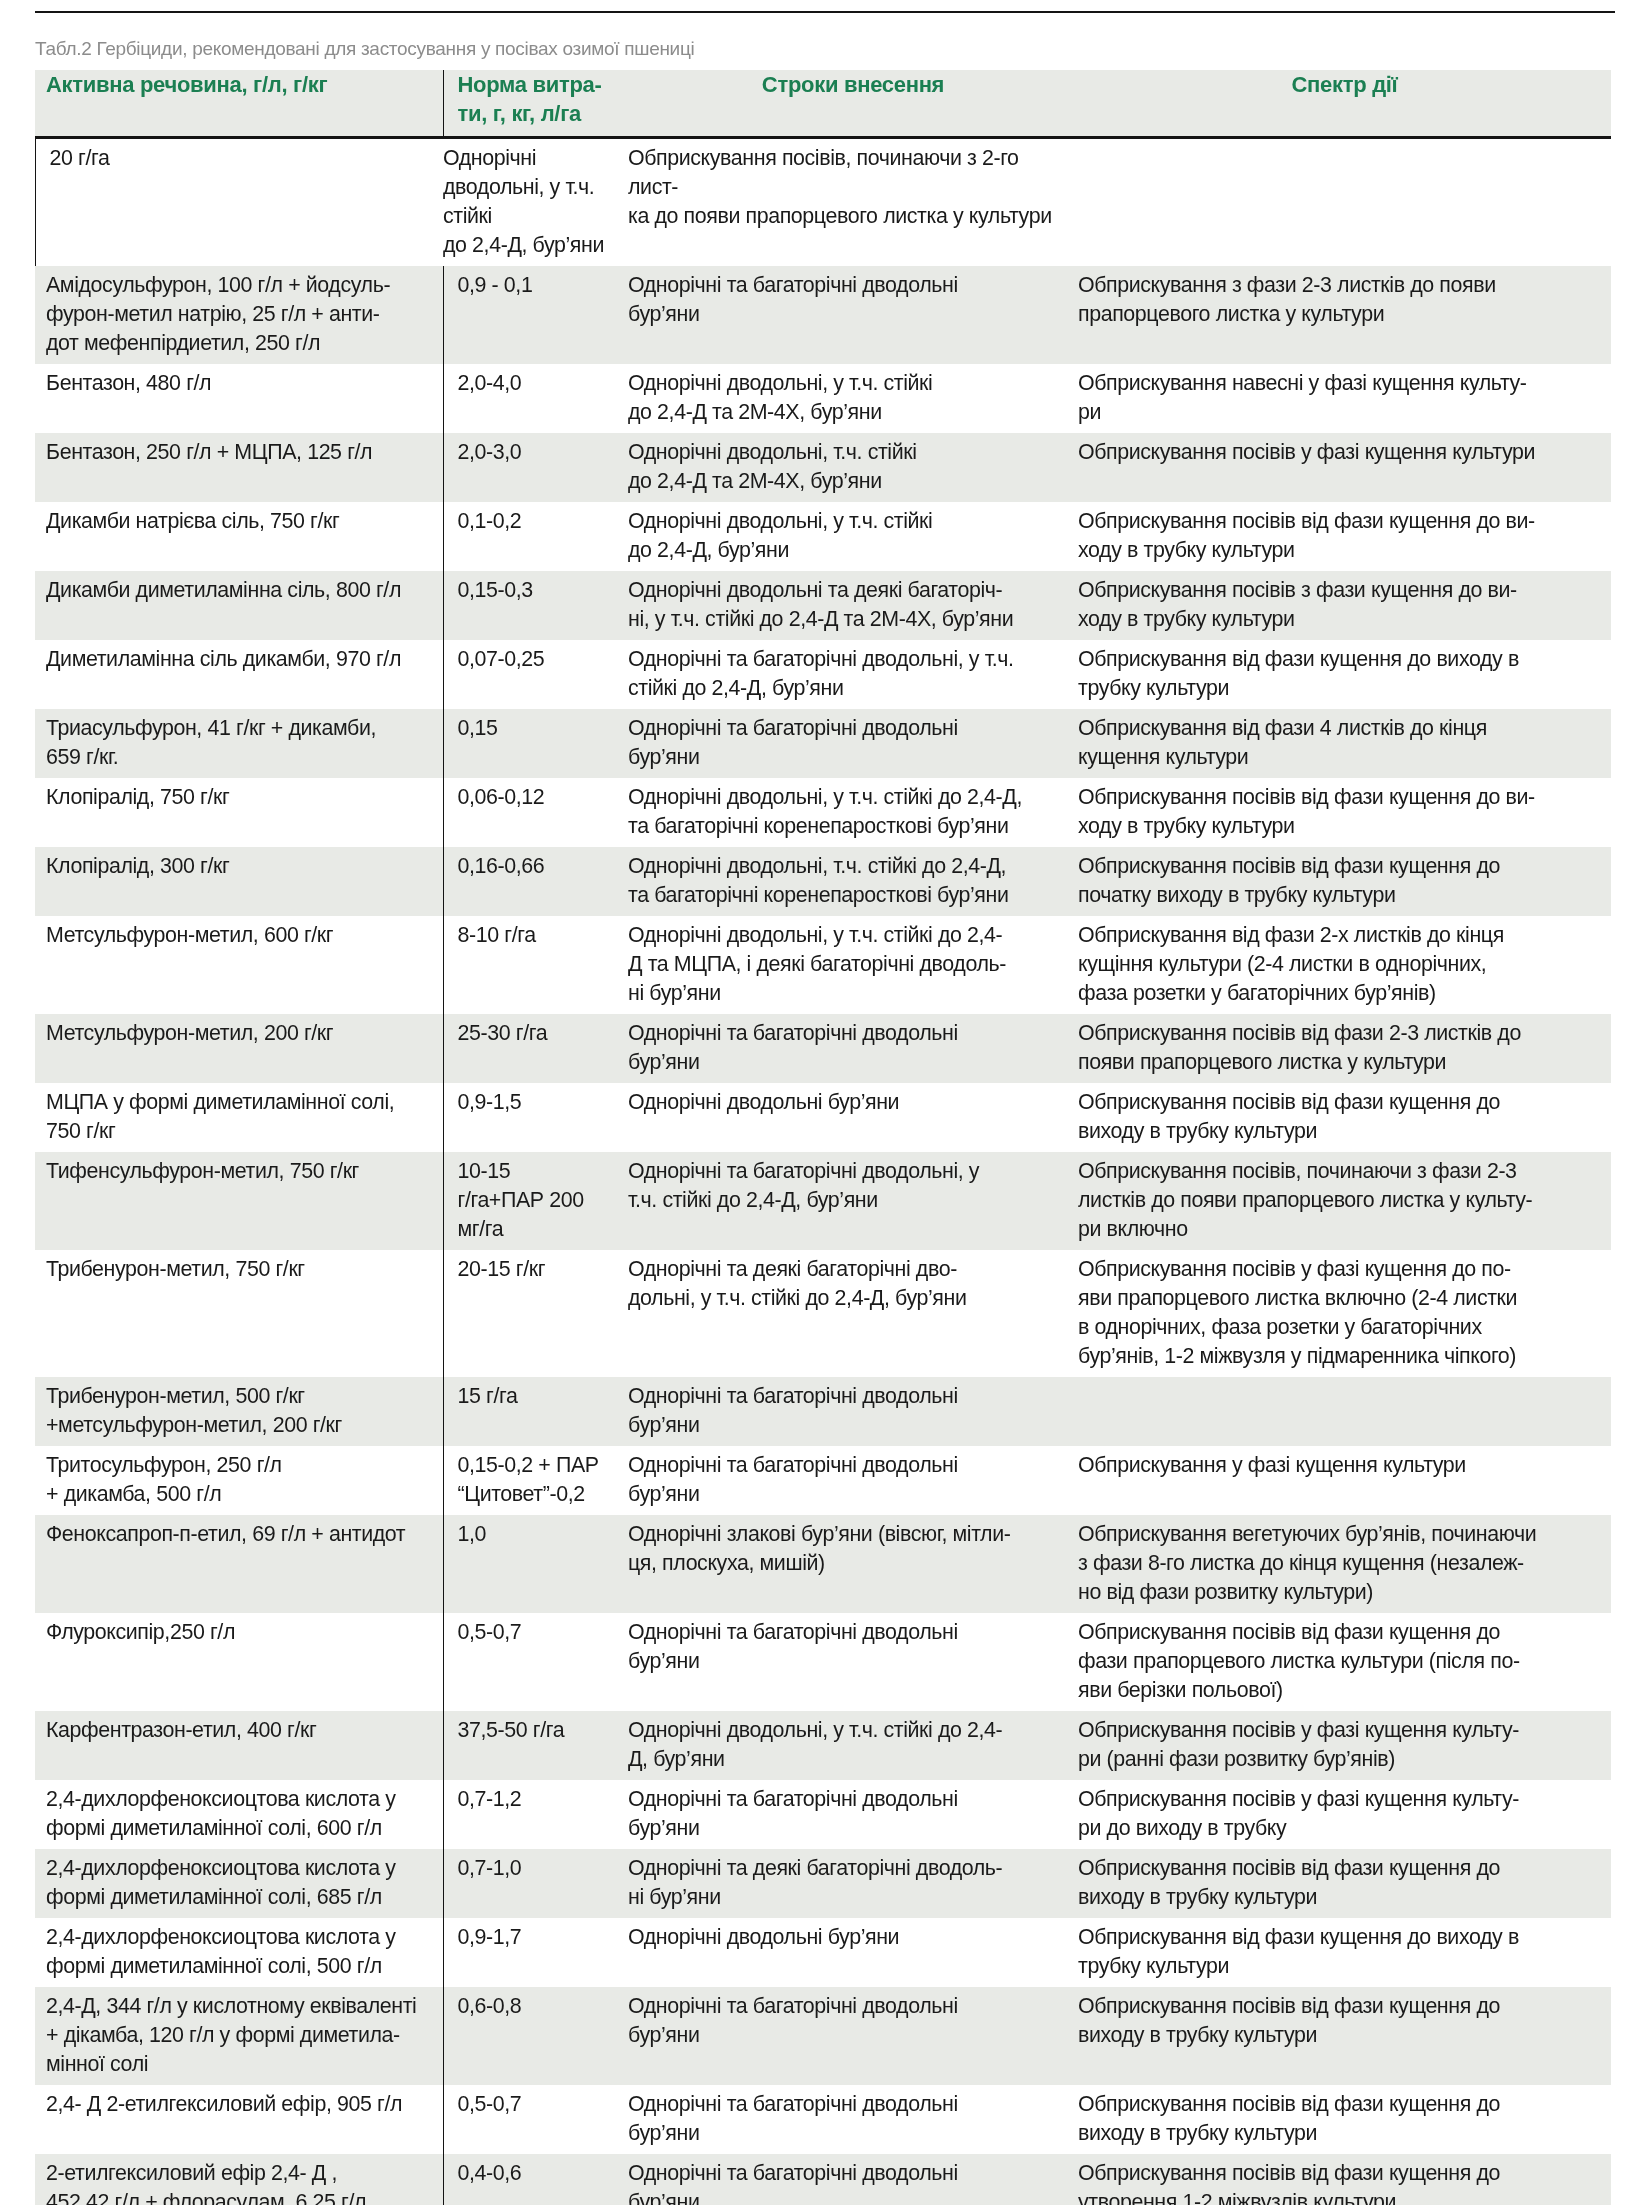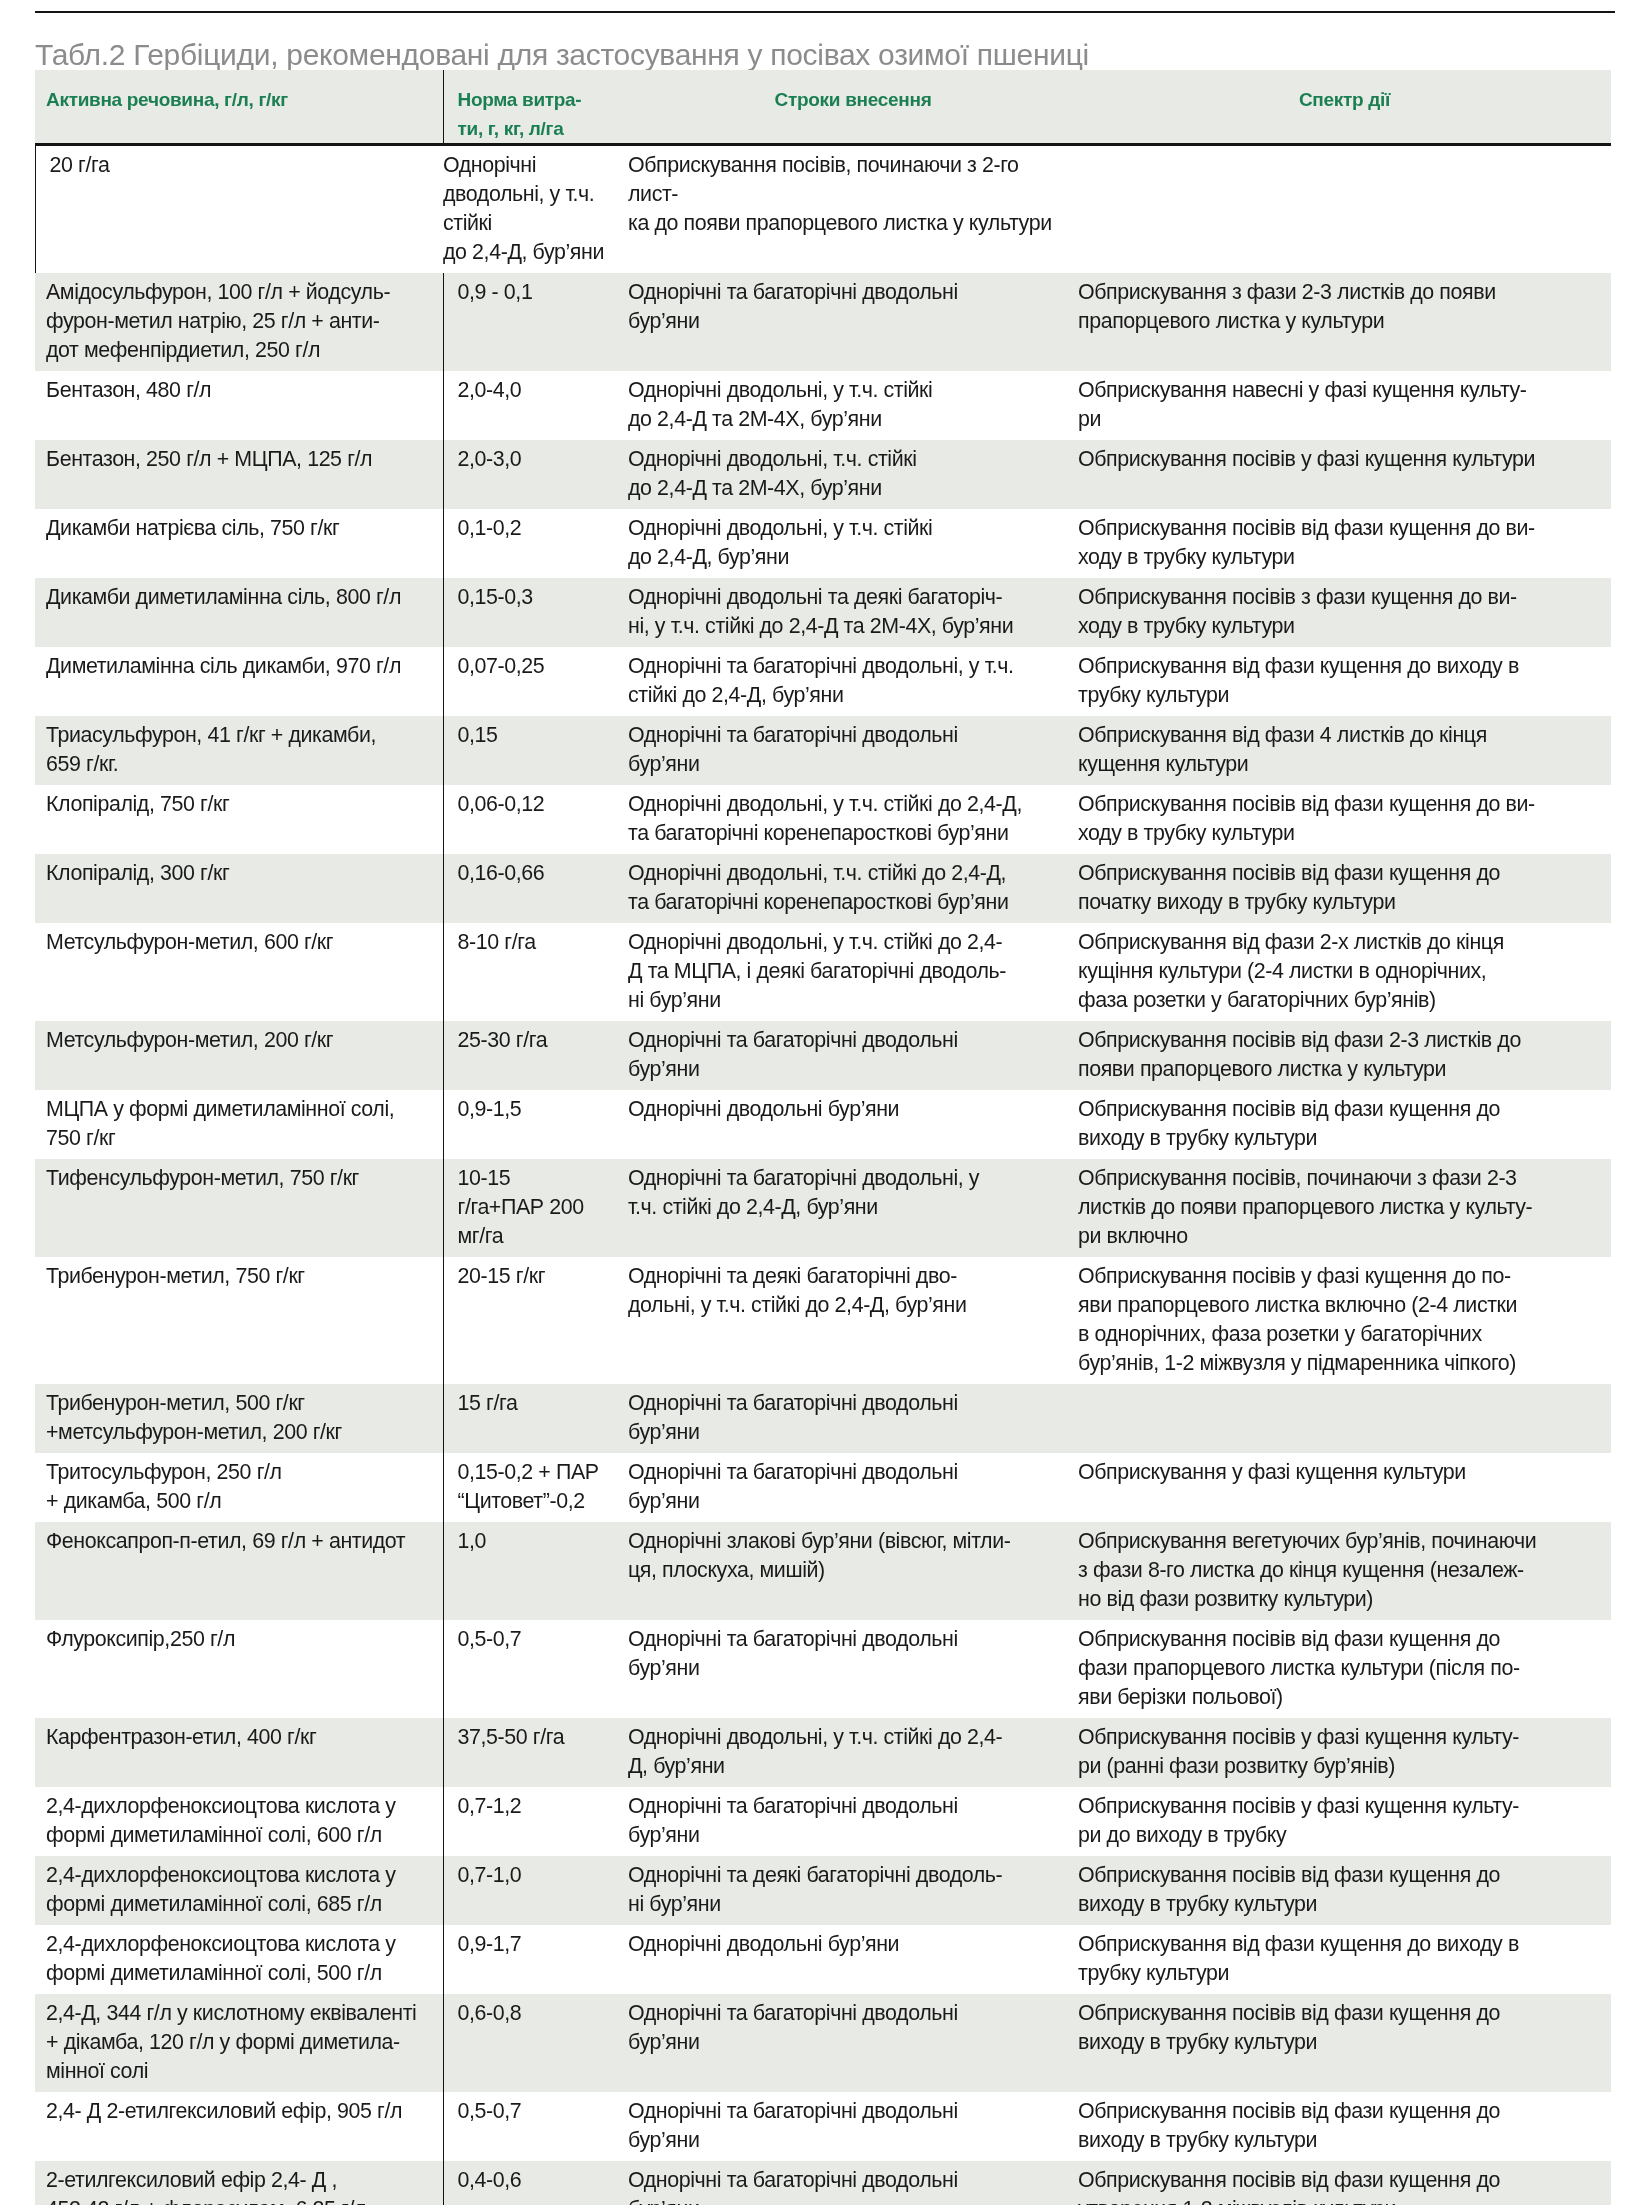--- a/index.html
+++ b/index.html
@@ -22,44 +22,44 @@
   }
   .top-rule{
     position:absolute;
     left:35px; right:31px; top:11px;
     height:2.4px;
     background:var(--rule);
   }
   .title{
     position:absolute;
     left:35px; top:38px;
-    font-size:30px;
+    font-size:19px;
     letter-spacing:-0.3px;
     color:var(--title_text);
     white-space:nowrap;
   }
   .table{
     position:absolute;
     left:35px; top:70px;
     width:1576px;
   }
   .thead{
     display:grid;
     grid-template-columns:408px 185px 450px 533px;
     background:var(--stripe);
     border-bottom:3.7px solid var(--rule);
     min-height:69px;
   }
   .th{
     font-weight:bold;
     color:var(--header_text);
-    font-size:19px;
+    font-size:22px;
     line-height:29px;
     letter-spacing:-0.3px;
-    padding-top:15px;
+    padding-top:0;
     white-space:pre-line;
   }
   .th.c1{padding-left:11px;}
   .c2{border-left:1.2px solid var(--rule);}
   .th.c2{padding-left:13.5px;}
   .th.c3,.th.c4{text-align:center;}
   .tr{
     display:grid;
     grid-template-columns:408px 185px 450px 533px;
   }

